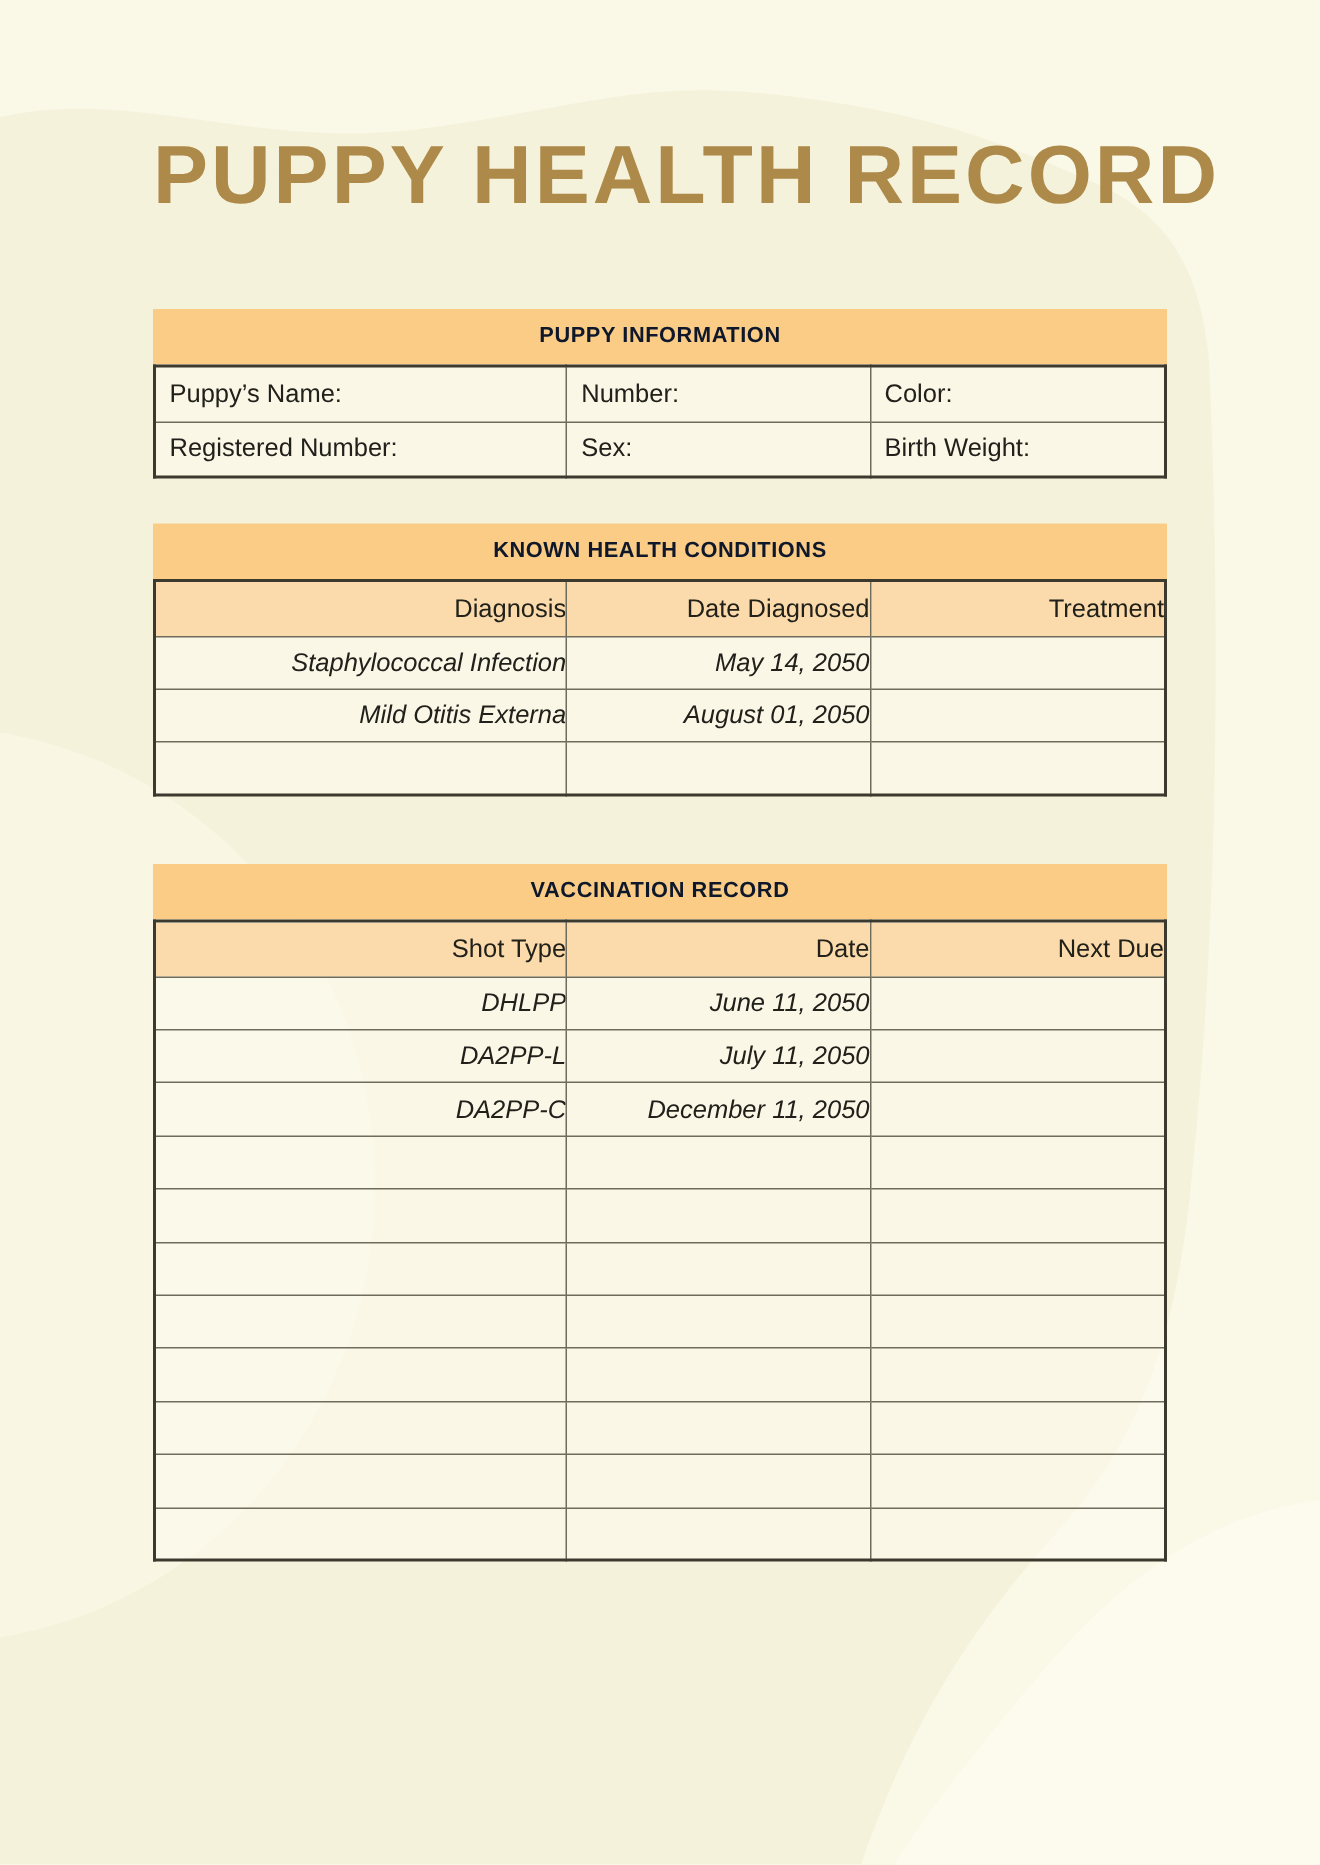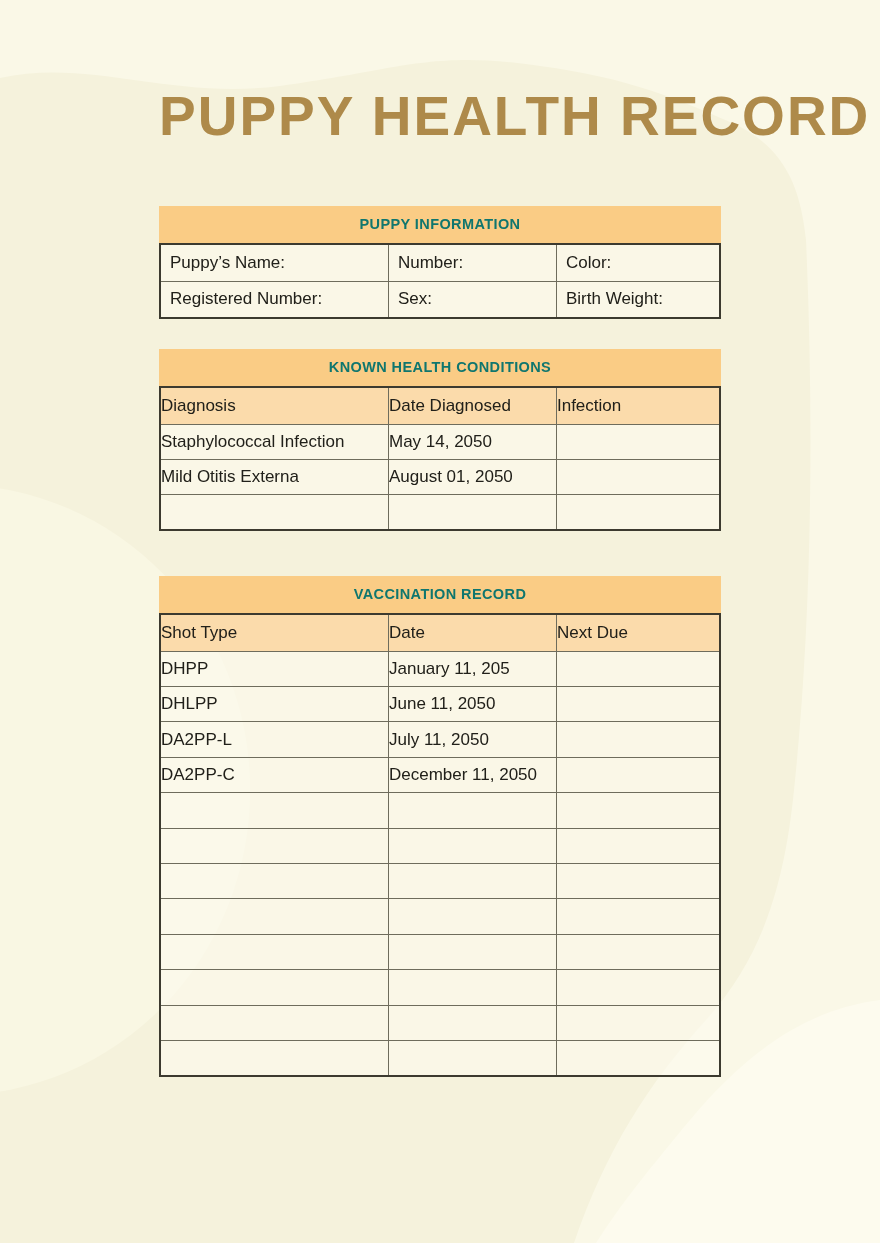--- a/index.html
+++ b/index.html
@@ -4,71 +4,71 @@
 <style>
   * { margin:0; padding:0; box-sizing:border-box; }
   html,body { width:880px; height:1243px; }
   body {
     position:relative;
     overflow:hidden;
     font-family:"Liberation Sans", sans-serif;
     background: var(--page-bg, #faf8e7);
   }
   .bg-svg { position:absolute; left:0; top:0; width:880px; height:1243px; }
-  .page { position:relative; width:562px; margin:0 auto; }
+  .page { position:relative; width:676px; margin:0 auto; }
   .title {
     margin-top:84px;
     text-align:center;
     font-size:55px;
     font-weight:bold;
     letter-spacing:2px;
     color: var(--title-color, #ae8a4a);
     white-space:nowrap;
   }
   .section { width:100%; }
   .sec-info   { margin-top:58px; }
   .sec-health { margin-top:30px; }
   .sec-vacc   { margin-top:45px; }
   .band {
     height:37px;
     line-height:37px;
     text-align:center;
     font-size:14.5px;
     font-weight:bold;
     letter-spacing:0.4px;
-    color:#0f766e;
+    color:#0f172a;
     background: var(--band-color, #facc85);
   }
   table {
     width:100%;
     border-collapse:collapse;
     table-layout:fixed;
     border:2px solid var(--border-dark, #3c3a2f);
     background: rgba(254, 252, 240, 0.55);
     padding-left: 28px;
   }
   td {
     border:1px solid var(--border-light, #6e6c5c);
     font-size:17px;
     color:#21201a;
-    text-align:left;
+    text-align:right;
     vertical-align:middle;
     overflow:hidden;
     white-space:nowrap;
   }
   .info-table td {
     text-align:left;
     padding-left:9px;
     height:37px;
   }
   tr.colhead td {
     background: var(--subheader-color, #fbdbab);
     height:37px;
   }
-  tr.datarow td { height:35.4px; }
+  tr.datarow td { height:35.4px;font-style:italic; }
 </style>
 </head>
 <body>
 
 <svg class="bg-svg" viewBox="0 0 880 1243" preserveAspectRatio="none" aria-hidden="true">
   <rect x="0" y="0" width="880" height="1243" fill="#faf8e7"></rect>
 
   <path fill="#f5f2dc" d="
     M0,78
     C 90,58 170,100 280,86
@@ -121,21 +121,21 @@
     <table>
       <colgroup>
           <col style="width:40.8%">
           <col style="width:30%">
           <col style="width:29.2%">
         </colgroup>
       <tbody>
           <tr class="colhead">
         <td>Diagnosis</td>
         <td>Date Diagnosed</td>
-        <td>Infection</td>
+        <td>Treatment</td>
       </tr>
       <tr class="datarow">
         <td>Staphylococcal Infection</td>
         <td>May 14, 2050</td>
         <td></td>
       </tr>
       <tr class="datarow">
         <td>Mild Otitis Externa</td>
         <td>August 01, 2050</td>
         <td></td>
@@ -157,25 +157,20 @@
           <col style="width:30%">
           <col style="width:29.2%">
         </colgroup>
       <tbody>
           <tr class="colhead">
         <td>Shot Type</td>
         <td>Date</td>
         <td>Next Due</td>
       </tr>
       <tr class="datarow">
-        <td>DHPP</td>
-        <td>January 11, 205</td>
-        <td></td>
-      </tr>
-      <tr class="datarow">
         <td>DHLPP</td>
         <td>June 11, 2050</td>
         <td></td>
       </tr>
       <tr class="datarow">
         <td>DA2PP-L</td>
         <td>July 11, 2050</td>
         <td></td>
       </tr>
       <tr class="datarow">

